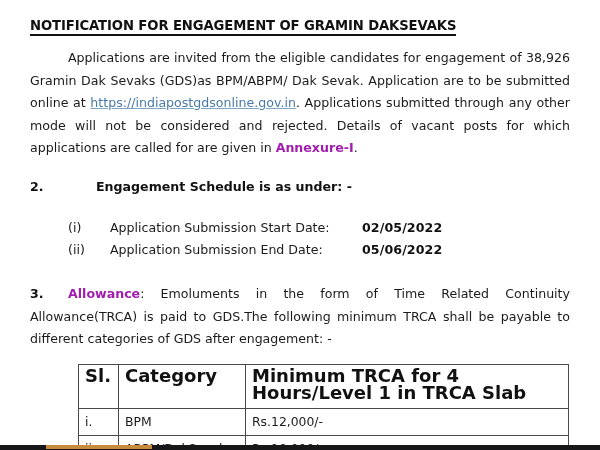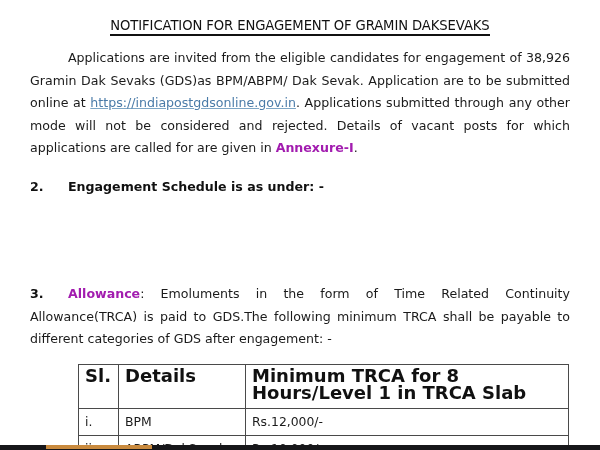--- a/index.html
+++ b/index.html
@@ -23,23 +23,22 @@
     height: 450px;
     overflow: hidden;
   }
 
   
   .doc-title {
     position: absolute;
     left: 30px;
     top: 18px;
     width: 540px;
-    text-align: center;
     font-size: 13.2px;
-    font-weight: normal;
+    font-weight: bold;
     letter-spacing: -0.1px;
     color: #111111;
   }
   .doc-title span.t {
     border-bottom: 2px solid #111111;
     padding-bottom: 1px;
   }
 
   
   .para {
@@ -72,21 +71,21 @@
     font-size: 12.6px;
     line-height: 22px;
   }
   .sec-num {
     display: inline-block;
     width: 38px;
     font-weight: bold;
     color: #111111;
   }
   .sec-head { top: 176px; }
-  .sec-head .sec-body { font-weight: bold; color: #111111; }
+  .sec-head .sec-body { font-weight: bold; color: #111111; margin-left: 28px; }
 
   
   .subitems {
     position: absolute;
     left: 68px;
     top: 217px;
     width: 500px;
     font-size: 12.6px;
     line-height: 22px;
   }
@@ -152,35 +151,39 @@
 <body>
 
 <div class="page">
 
   <div class="doc-title"><span class="t">NOTIFICATION FOR ENGAGEMENT OF GRAMIN DAKSEVAKS</span></div>
 
   <div class="para para-intro"><span>Applications are invited from the eligible candidates for engagement of 38,926 Gramin Dak Sevaks (GDS)as BPM/ABPM/ Dak Sevak. Application are to be submitted online at </span><a class="doclink" href="#">https://indiapostgdsonline.gov.in</a><span>. Applications submitted through any other mode will not be considered and rejected. Details of vacant posts for which applications are called for are given in </span><b>Annexure-I</b><span>.</span></div>
 
   <div class="sec sec-head"><span class="sec-num">2.</span><span class="sec-body">Engagement Schedule is as under: -</span></div>
 
+  <div class="subitems">
+    <span class="subrow"><span class="sub-rn">(i)</span><span class="sub-lbl">Application Submission Start Date:</span><span class="sub-val">02/05/2022</span></span>
+    <span class="subrow"><span class="sub-rn">(ii)</span><span class="sub-lbl">Application Submission End Date:</span><span class="sub-val">05/06/2022</span></span>
+  </div>
 
   <div class="para para-emol"><span class="sec-num">3.</span><b>Allowance</b><span>: </span><span>Emoluments in the form of Time Related Continuity Allowance(TRCA) is paid to GDS.The following minimum TRCA shall be payable to different categories of GDS after engagement: -</span></div>
 
   <div class="tbl-wrap">
     <table class="trca">
       <colgroup>
         <col class="col-sl">
           <col class="col-cat">
           <col class="col-trca">
       </colgroup>
       <tbody>
         <tr class="hdr">
           <th class="c-sl">Sl.</th>
-          <th>Details</th>
-          <th>Minimum TRCA for 8 Hours/Level 1 in TRCA Slab</th>
+          <th>Category</th>
+          <th>Minimum TRCA for 4 Hours/Level 1 in TRCA Slab</th>
         </tr>
         <tr class="drow">
           <td class="c-sl">i.</td>
           <td>BPM</td>
           <td class="c-amt">Rs.12,000/-</td>
         </tr>
         <tr class="drow">
           <td class="c-sl">ii.</td>
           <td>ABPM/DakSevak</td>
           <td class="c-amt">Rs.10,000/-</td>

